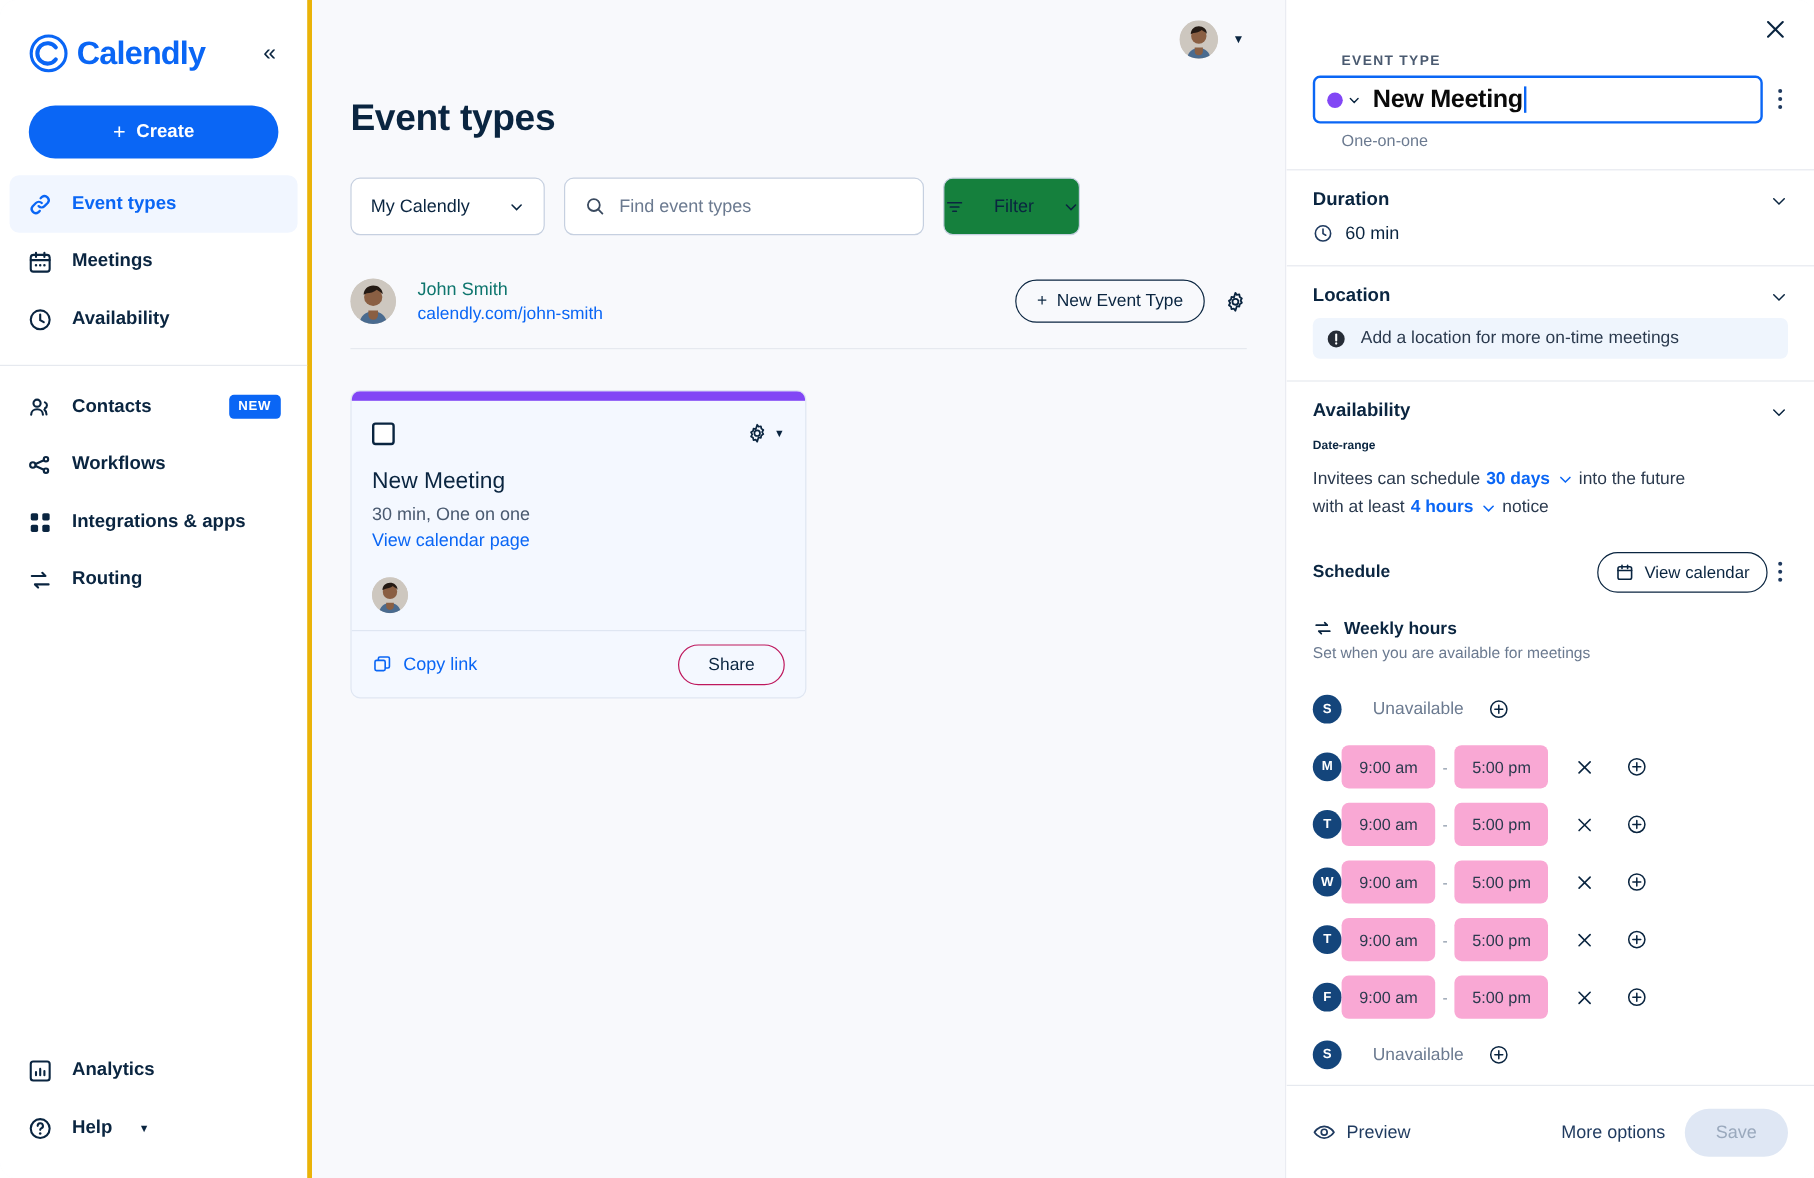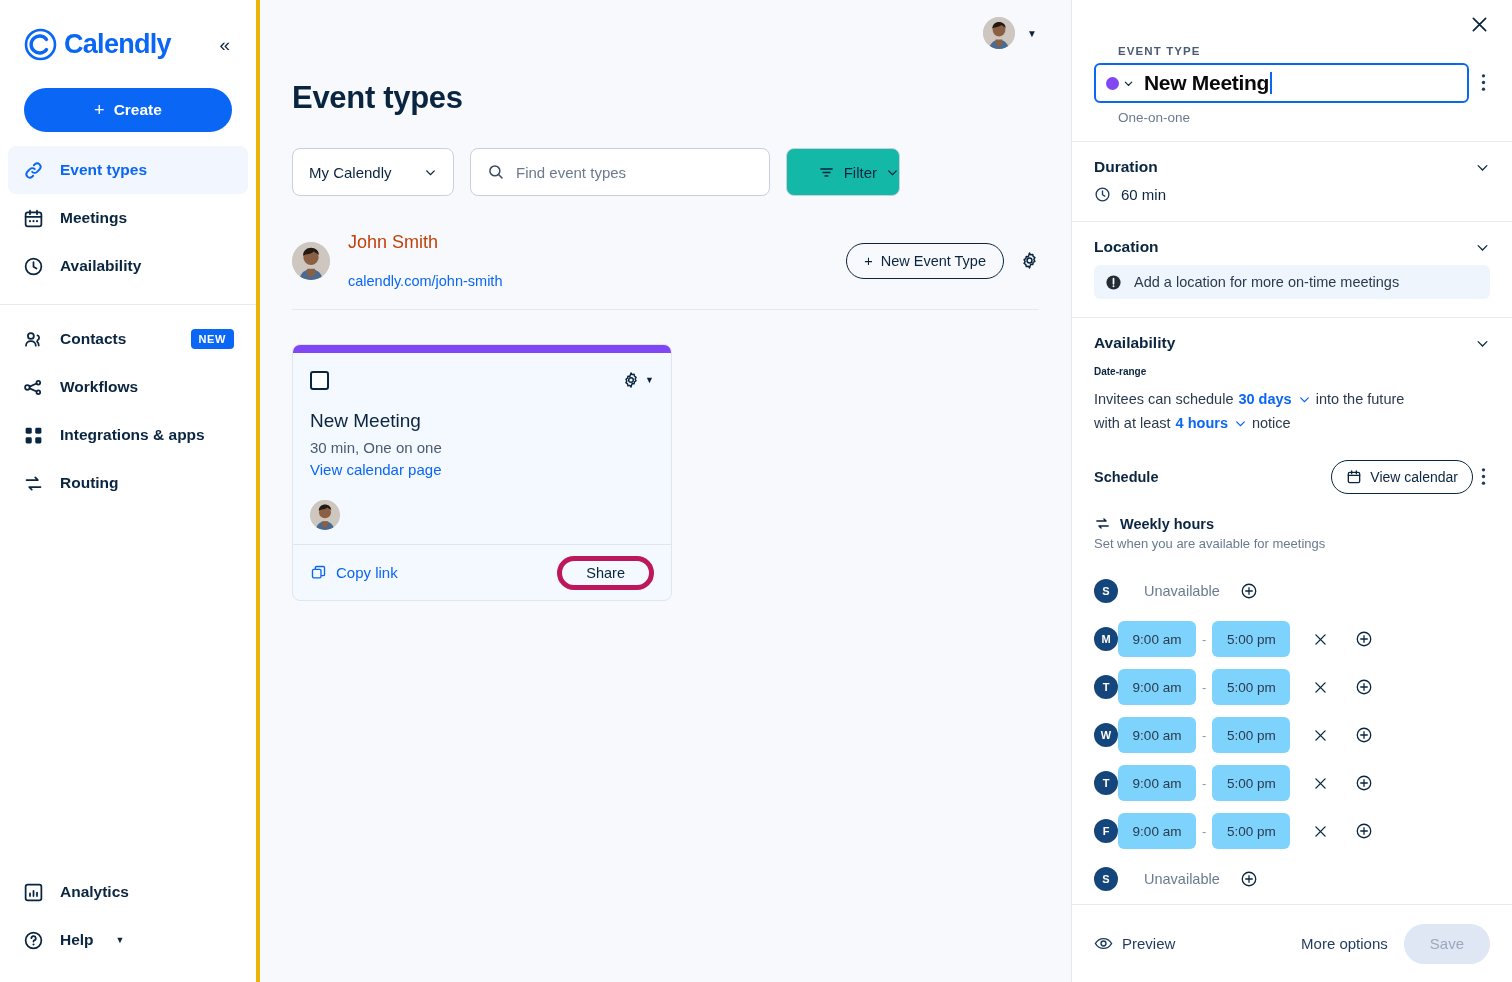--- a/index.html
+++ b/index.html
@@ -141,37 +141,37 @@
     cursor: text;
   }
   .search-box input {
     border: none; outline: none; flex: 1;
     font-size: 15px; color: #0a2540;
     font-family: inherit; background: transparent;
   }
   .search-box input::placeholder { color: #6b7a90; }
   .filter-box {
     width: 114px; height: 48px;
-    background: #14b8a6; border: 1px solid #c6d0e0;
+    background: #15803d; border: 1px solid #c6d0e0;
     border-radius: 8px;
-    display: flex; align-items: center; justify-content: flex-end; gap: 9px;
+    display: flex; align-items: center; justify-content: space-between; gap: 9px;
     font-size: 15px; color: #0a2540;
     cursor: pointer;
   }
   .chev { font-size: 11px; color: #0a2540; }
 
   .user-row {
     margin: 36px 32px 0 32px;
     padding-bottom: 20px;
     border-bottom: 1px solid #e6e9ef;
     display: flex; align-items: center;
   }
   .user-row .avatar { width: 38px; height: 38px; flex: 0 0 38px; }
   .user-meta { margin-left: 18px; }
-  .user-name { font-size: 18px; color: #c2410c; margin-bottom: 20px; }
+  .user-name { font-size: 15px; color: #0f766e; margin-bottom: 4px; }
   .user-link { font-size: 14.5px; color: #0a66f5; cursor: pointer; }
   .user-row-actions { margin-left: auto; display: flex; align-items: center; gap: 16px; }
   .pill-btn {
     height: 36px; padding: 0 17px;
     border: 1px solid #0a2540; border-radius: 20px;
     background: transparent; color: #0a2540;
     font-size: 14.5px; font-family: inherit;
     display: flex; align-items: center; gap: 8px;
     cursor: pointer;
   }
@@ -209,21 +209,21 @@
     height: 56px;
     display: flex; align-items: center; justify-content: space-between;
     padding: 0 17px;
   }
   .copy-link {
     display: flex; align-items: center; gap: 9px;
     color: #0a66f5; font-size: 15px; cursor: pointer;
   }
   .share-btn {
     height: 34px; padding: 0 24px;
-    border: 5px solid #be185d; border-radius: 19px;
+    border: 1px solid #be185d; border-radius: 19px;
     background: transparent; color: #0a2540;
     font-size: 14.5px; font-family: inherit; cursor: pointer;
   }
 
   
   #panel {
     width: 440px; flex: 0 0 440px;
     height: 982px;
     background: #ffffff;
     display: flex; flex-direction: column;
@@ -337,21 +337,21 @@
     font-size: 11px; font-weight: 700;
     display: flex; align-items: center; justify-content: center;
     flex: 0 0 24px;
   }
   .unavail {
     margin-left: 26px;
     font-size: 14.5px; color: #6b7a90;
   }
   .time-pill {
     width: 78px; height: 36px;
-    background: #7dd3fc; border-radius: 6px;
+    background: #f9a8d4; border-radius: 6px;
     display: flex; align-items: center; justify-content: center;
     font-size: 13.5px; color: #2b3a4e;
     cursor: pointer;
   }
   .day-row .time-pill:first-of-type { margin-left: 30px; }
   .dash { margin: 0 6px; color: #8a97a8; font-size: 13px; }
   .x-btn { margin-left: 22px; cursor: pointer; color: #0a2540; display:flex;}
   .plus-btn { margin-left: 26px; cursor: pointer; color: #0a2540; display:flex; }
   .unavail + .plus-btn { margin-left: 20px; }
 

